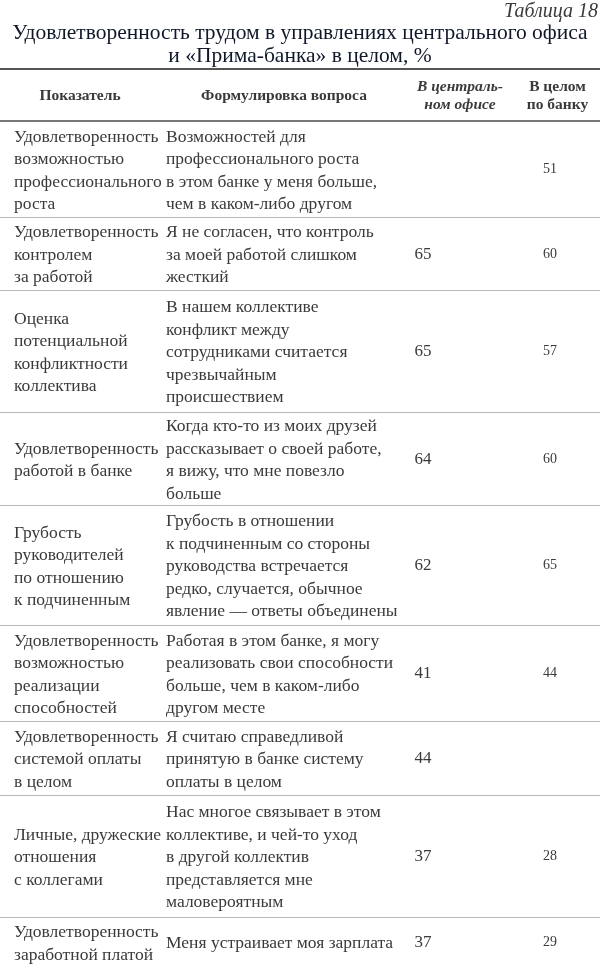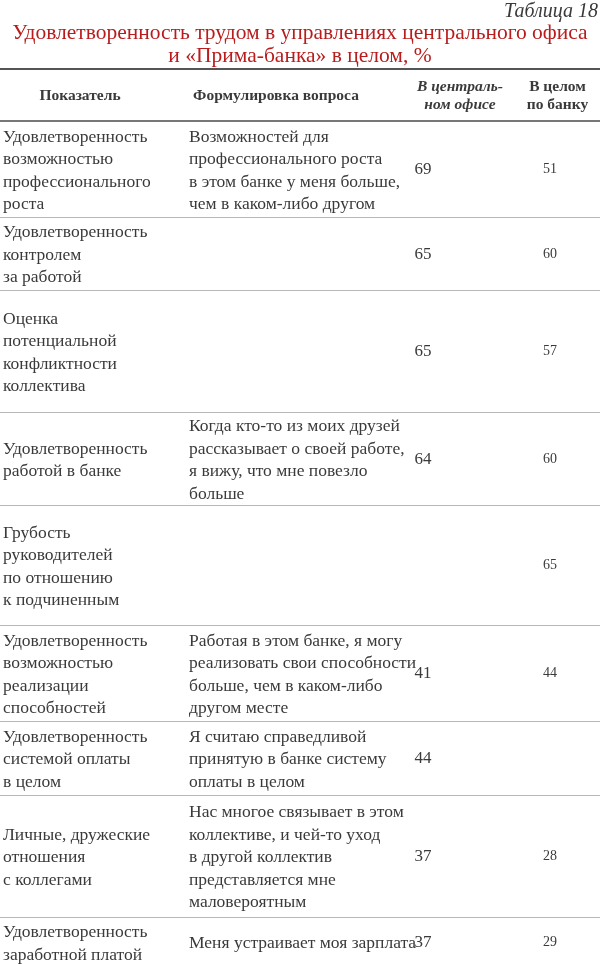--- a/index.html
+++ b/index.html
@@ -9,105 +9,118 @@
     color: #3a3a3a;
   }
   .table-number {
     position: absolute; right: 2px; top: -2px;
     font-family: "Liberation Serif", serif; font-style: italic;
     font-size: 20px; color: #3a3a3a; line-height: 24px;
   }
   .caption {
     position: absolute; left: 0; width: 600px; top: 21px;
     text-align: center; font-family: "Liberation Serif", serif;
-    font-size: 21.5px; line-height: 23px; color: #b91c1c;
+    font-size: 21.5px; line-height: 23px; color: #0f172a;
   }
   .rule-top { position: absolute; left: 0; width: 600px; top: 68px; height: 2px; background: #555; }
   .rule-head { position: absolute; left: 0; width: 600px; top: 120px; height: 2px; background: #777; }
   .header-row { position: absolute; left: 0; top: 70px; width: 600px; height: 36px; }
   .hcell {
     position: absolute; top: 0; height: 50px; display: flex; align-items: center; justify-content: center;
     text-align: center; font-family: "Liberation Serif", serif; font-weight: bold;
     font-size: 15.5px; line-height: 18px; color: #3a3a3a;
   }
   .rows { position: absolute; left: 0; top: 122px; width: 600px; }
   .row { position: absolute; left: 0; width: 600px; border-bottom: 1.5px solid #b8b8b8; box-sizing: border-box; }
   .cell {
     position: absolute; top: 0; bottom: 0; display: flex; align-items: center;
     font-family: "Liberation Serif", serif; font-size: 17.5px; line-height: 22.5px; color: #3a3a3a;
     white-space: pre-line;
   }
-  .c1 { left: 3px; width: 160px; }
-  .c2 { left: 166px; width: 250px; margin-left: 23px; }
+  .c1 { left: 14px; width: 160px; }
+  .c2 { left: 166px; width: 250px; }
   .c3 { left: 370px; width: 106px; justify-content: center; font-size: 17px; }
   .c4 { left: 500px; width: 100px; justify-content: center; font-size: 14px; }
 </style>
 </head>
 <body>
 
 <div class="table-number">Таблица 18</div>
 <div class="caption">
   <div>Удовлетворенность трудом в управлениях центрального офиса</div>
   <div>и «Прима-банка» в целом, %</div>
 </div>
 
 <div class="rule-top"></div>
 <div class="header-row">
   <div class="hcell" style="left:0;width:160px;">Показатель</div>
-  <div class="hcell" style="left:166px;width:220px;text-align:center;">Формулировка вопроса</div>
+  <div class="hcell" style="left:174px;width:220px;text-align:center;">Формулировка вопроса</div>
   <div class="hcell" style="left:410px;width:100px;white-space:pre-line;font-style:italic;">В централь-
 ном офисе</div>
   <div class="hcell" style="left:515px;width:85px;white-space:pre-line;">В целом
 по банку</div>
 </div>
 <div class="rule-head"></div>
 
 <div class="rows">
   <div class="row" style="top:0;height:96px;">
     <div class="cell c1">Удовлетворенность
 возможностью
 профессионального
 роста</div>
     <div class="cell c2">Возможностей для
 профессионального роста
 в этом банке у меня больше,
 чем в каком-либо другом</div>
-    <div class="cell c3">69</div>
     <div class="cell c4">51</div>
   </div>
   <div class="row" style="top:96px;height:73px;">
     <div class="cell c1">Удовлетворенность
 контролем
 за работой</div>
+    <div class="cell c2">Я не согласен, что контроль
+за моей работой слишком
+жесткий</div>
     <div class="cell c3">65</div>
     <div class="cell c4">60</div>
   </div>
   <div class="row" style="top:169px;height:122px;text-decoration:underline;">
     <div class="cell c1">Оценка
 потенциальной
 конфликтности
 коллектива</div>
+    <div class="cell c2">В нашем коллективе
+конфликт между
+сотрудниками считается
+чрезвычайным
+происшествием</div>
     <div class="cell c3">65</div>
     <div class="cell c4">57</div>
   </div>
   <div class="row" style="top:291px;height:93px;">
     <div class="cell c1">Удовлетворенность
 работой в банке</div>
     <div class="cell c2">Когда кто-то из моих друзей
 рассказывает о своей работе,
 я вижу, что мне повезло
 больше</div>
     <div class="cell c3">64</div>
     <div class="cell c4">60</div>
   </div>
   <div class="row" style="top:384px;height:120px;">
     <div class="cell c1">Грубость
 руководителей
 по отношению
 к подчиненным</div>
+    <div class="cell c2">Грубость в отношении
+к подчиненным со стороны
+руководства встречается
+редко, случается, обычное
+явление — ответы объединены</div>
+    <div class="cell c3">62</div>
     <div class="cell c4">65</div>
   </div>
   <div class="row" style="top:504px;height:96px;">
     <div class="cell c1">Удовлетворенность
 возможностью
 реализации
 способностей</div>
     <div class="cell c2">Работая в этом банке, я могу
 реализовать свои способности
 больше, чем в каком-либо

